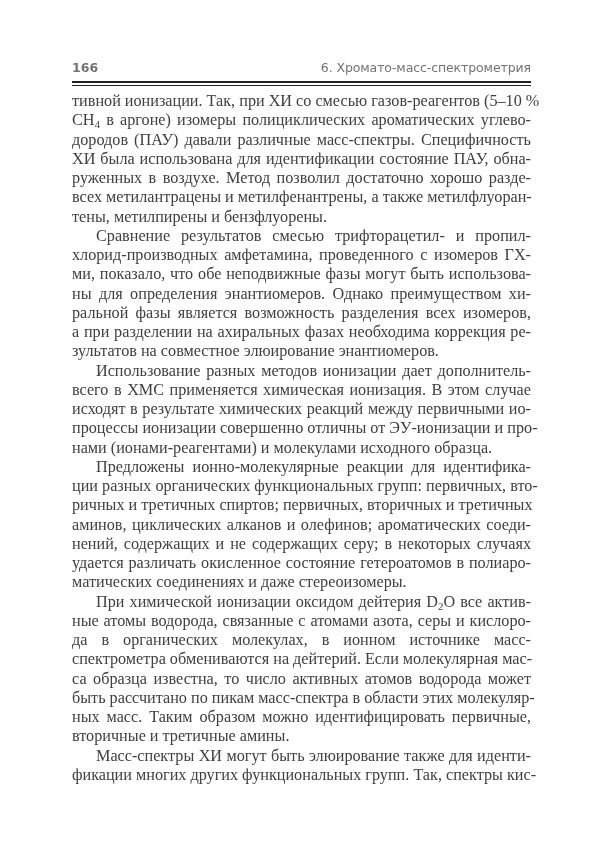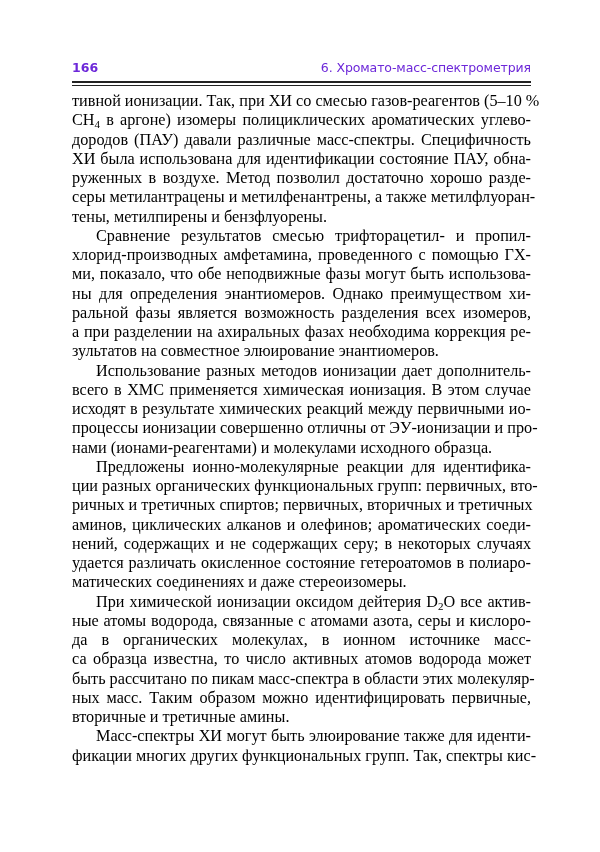--- a/index.html
+++ b/index.html
@@ -2,30 +2,30 @@
 <html><head>
 <meta charset="utf-8">
 <style>
   html, body { margin: 0; padding: 0; }
   body {
     width: 600px; height: 852px; background: #ffffff; position: relative; overflow: hidden;
     color: #2a2a2a;
   }
   .page-header {
     position: absolute; left: 72px; top: 58px; width: 459px; height: 22px;
-    font-family: "DejaVu Sans", sans-serif; font-size: 12.5px; color: #6d28d9;
+    font-family: "DejaVu Sans", sans-serif; font-size: 12.5px; color: #737373;
   }
   .page-number { position: absolute; left: 0; top: 2px; font-weight: bold; font-size: 12.5px; }
   .running-title { position: absolute; right: 0; top: 2px; font-size: 12.5px; letter-spacing: -0.1px; text-align: right; }
   .rule-thick { position: absolute; left: 72px; top: 81px; width: 459px; height: 2px; background: #222; }
   .rule-thin { position: absolute; left: 72px; top: 85px; width: 459px; height: 1px; background: #222; }
   .body-text {
     position: absolute; left: 72px; top: 92px; width: 459px;
     font-family: "Liberation Serif", "DejaVu Serif", serif;
-    font-size: 16.2px; line-height: 19.25px; color: #000000;
+    font-size: 16.2px; line-height: 19.25px; color: #404040;
   }
   .line {
     display: block; height: 19.25px; white-space: nowrap;
     text-align: justify; text-align-last: justify;
   }
   .line.last { text-align-last: left; }
   .line.indent { padding-left: 24px; }
   sub { font-size: 11px; line-height: 0; vertical-align: -3px; }
 </style>
 </head>
@@ -38,26 +38,26 @@
 <div class="rule-thick"></div>
 <div class="rule-thin"></div>
 
 <div class="body-text" id="body-text">
     <div>
       <span class="line">тивной ионизации. Так, при ХИ со смесью газов-реагентов (5–10 %</span>
       <span class="line">CH<sub>4</sub> в аргоне) изомеры полициклических ароматических углево-</span>
       <span class="line">дородов (ПАУ) давали различные масс-спектры. Специфичность</span>
       <span class="line">ХИ была использована для идентификации состояние ПАУ, обна-</span>
       <span class="line">руженных в воздухе. Метод позволил достаточно хорошо разде-</span>
-      <span class="line">серы метилантрацены и метилфенантрены, а также метилфлуоран-</span>
+      <span class="line">всех метилантрацены и метилфенантрены, а также метилфлуоран-</span>
       <span class="line last">тены, метилпирены и бензфлуорены.</span>
     </div>
     <div>
       <span class="line indent">Сравнение результатов смесью трифторацетил- и пропил-</span>
-      <span class="line">хлорид-производных амфетамина, проведенного с помощью ГХ-</span>
+      <span class="line">хлорид-производных амфетамина, проведенного с изомеров ГХ-</span>
       <span class="line">ми, показало, что обе неподвижные фазы могут быть использова-</span>
       <span class="line">ны для определения энантиомеров. Однако преимуществом хи-</span>
       <span class="line">ральной фазы является возможность разделения всех изомеров,</span>
       <span class="line">а при разделении на ахиральных фазах необходима коррекция ре-</span>
       <span class="line last">зультатов на совместное элюирование энантиомеров.</span>
     </div>
     <div>
       <span class="line indent">Использование разных методов ионизации дает дополнитель-</span>
       <span class="line">всего в ХМС применяется химическая ионизация. В этом случае</span>
       <span class="line">исходят в результате химических реакций между первичными ио-</span>
@@ -70,20 +70,21 @@
       <span class="line">ричных и третичных спиртов; первичных, вторичных и третичных</span>
       <span class="line">аминов, циклических алканов и олефинов; ароматических соеди-</span>
       <span class="line">нений, содержащих и не содержащих серу; в некоторых случаях</span>
       <span class="line">удается различать окисленное состояние гетероатомов в полиаро-</span>
       <span class="line last">матических соединениях и даже стереоизомеры.</span>
     </div>
     <div>
       <span class="line indent">При химической ионизации оксидом дейтерия D<sub>2</sub>O все актив-</span>
       <span class="line">ные атомы водорода, связанные с атомами азота, серы и кислоро-</span>
       <span class="line">да в органических молекулах, в ионном источнике масс-</span>
+      <span class="line">спектрометра обмениваются на дейтерий. Если молекулярная мас-</span>
       <span class="line">са образца известна, то число активных атомов водорода может</span>
       <span class="line">быть рассчитано по пикам масс-спектра в области этих молекуляр-</span>
       <span class="line">ных масс. Таким образом можно идентифицировать первичные,</span>
       <span class="line last">вторичные и третичные амины.</span>
     </div>
     <div>
       <span class="line indent">Масс-спектры ХИ могут быть элюирование также для иденти-</span>
       <span class="line">фикации многих других функциональных групп. Так, спектры кис-</span>
     </div>
   </div>

